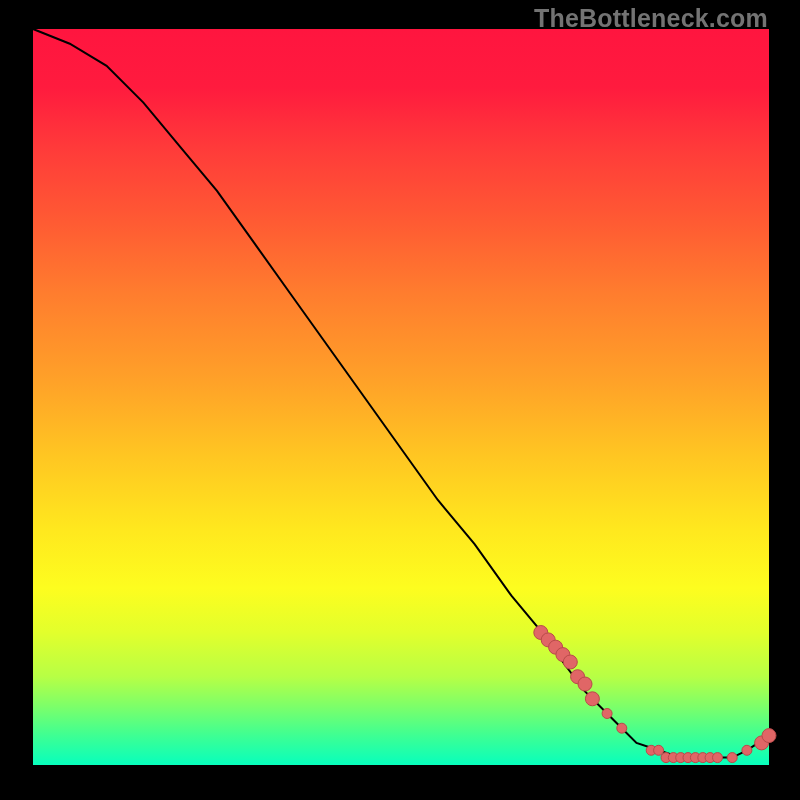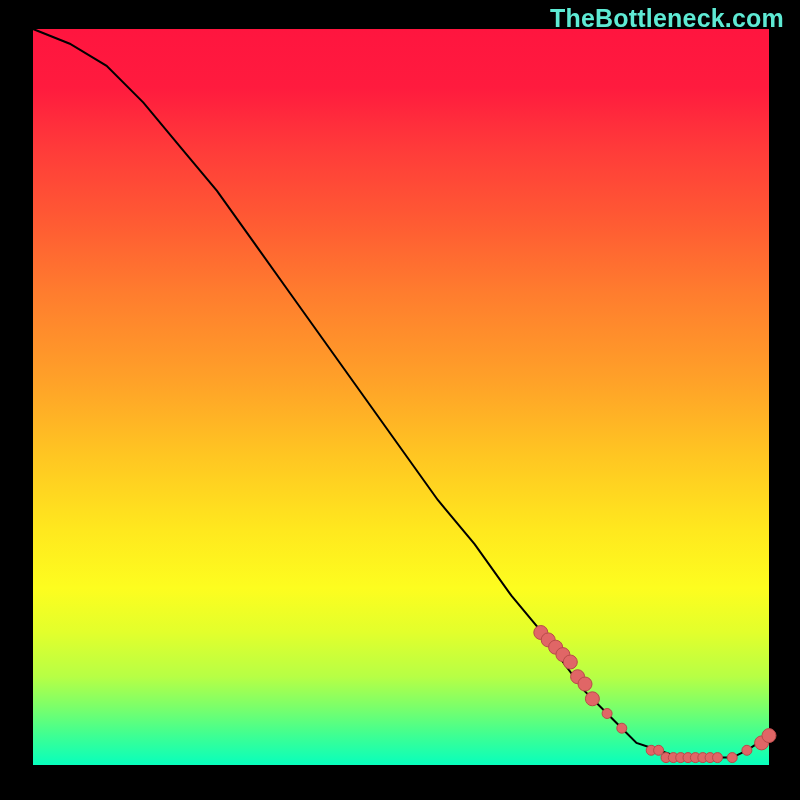--- a/index.html
+++ b/index.html
@@ -43,25 +43,25 @@
     position: absolute;
     left: 33px;
     top: 29px;
     width: 736px;
     height: 736px;
     overflow: visible;
   }
   .watermark {
     position: absolute;
     top: 4px;
-    right: 16px;
+    right: 32px;
     font-family: Arial, Helvetica, sans-serif;
     font-size: 25px;
     font-weight: 600;
-    color: #5eead4;
+    color: #737373;
     letter-spacing: 0.2px;
     user-select: none;
   }
 </style>
 </head>
 <body>
 
 <div class="stage">
   <div class="plot"></div>
 

